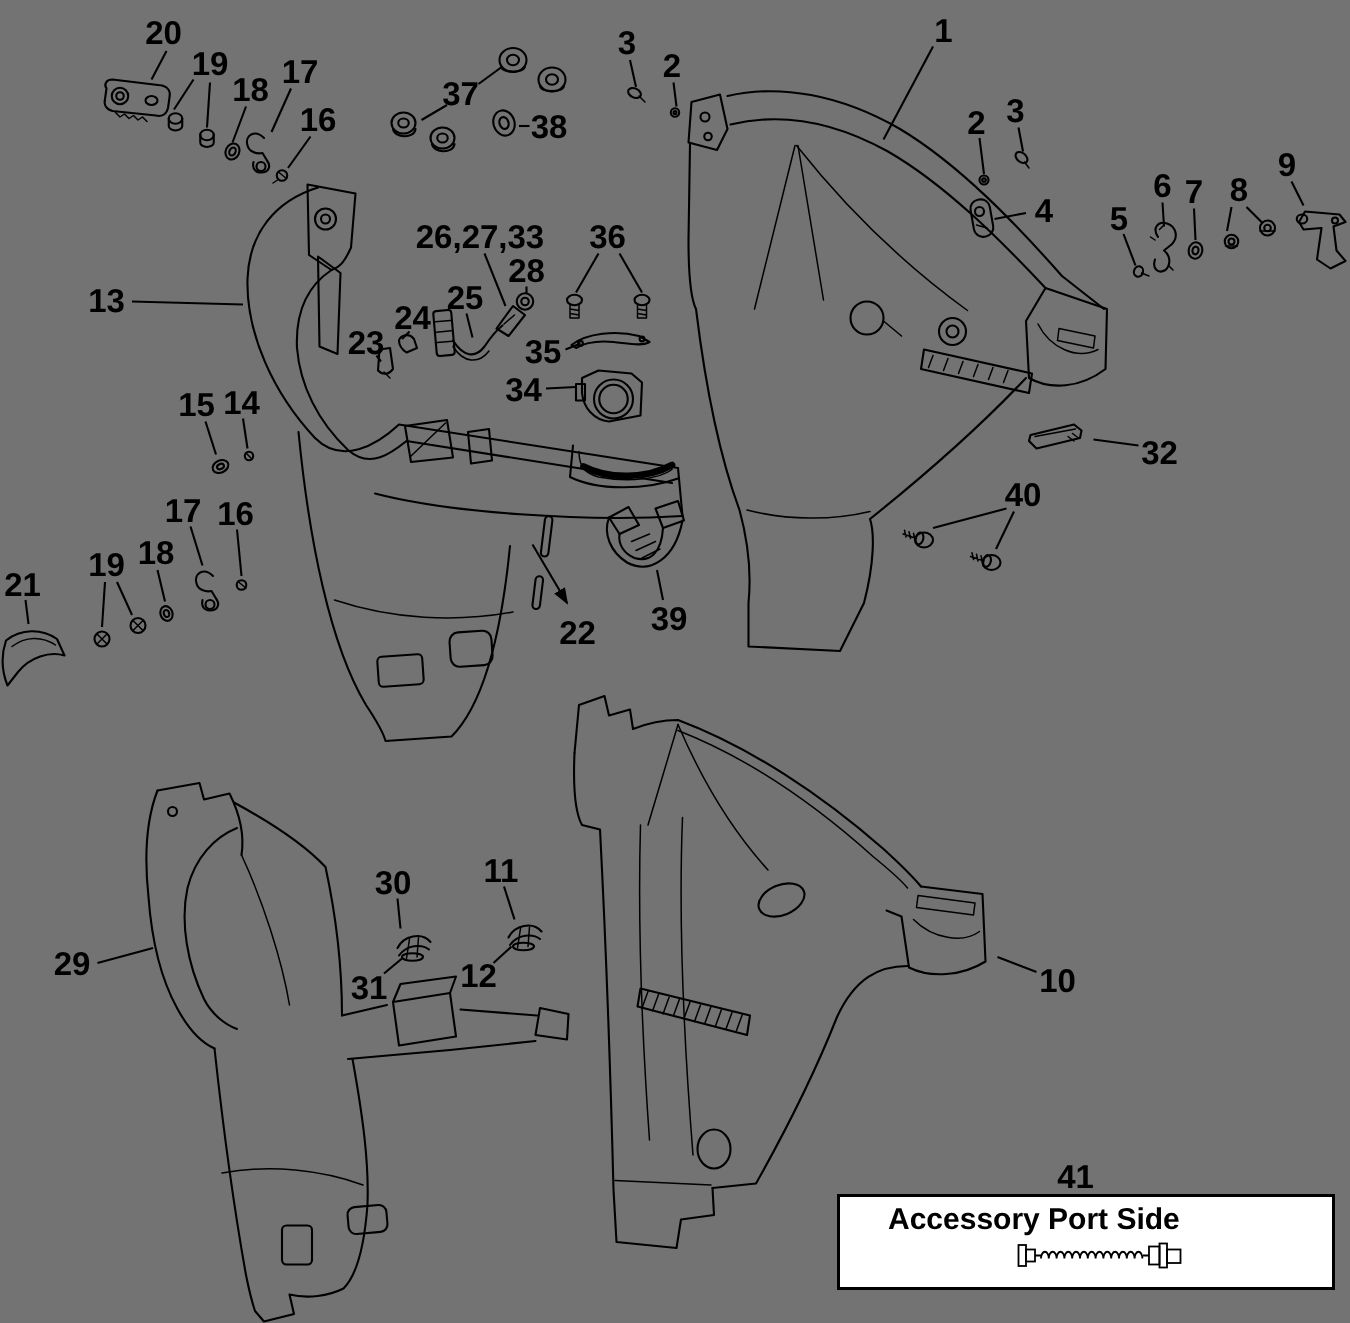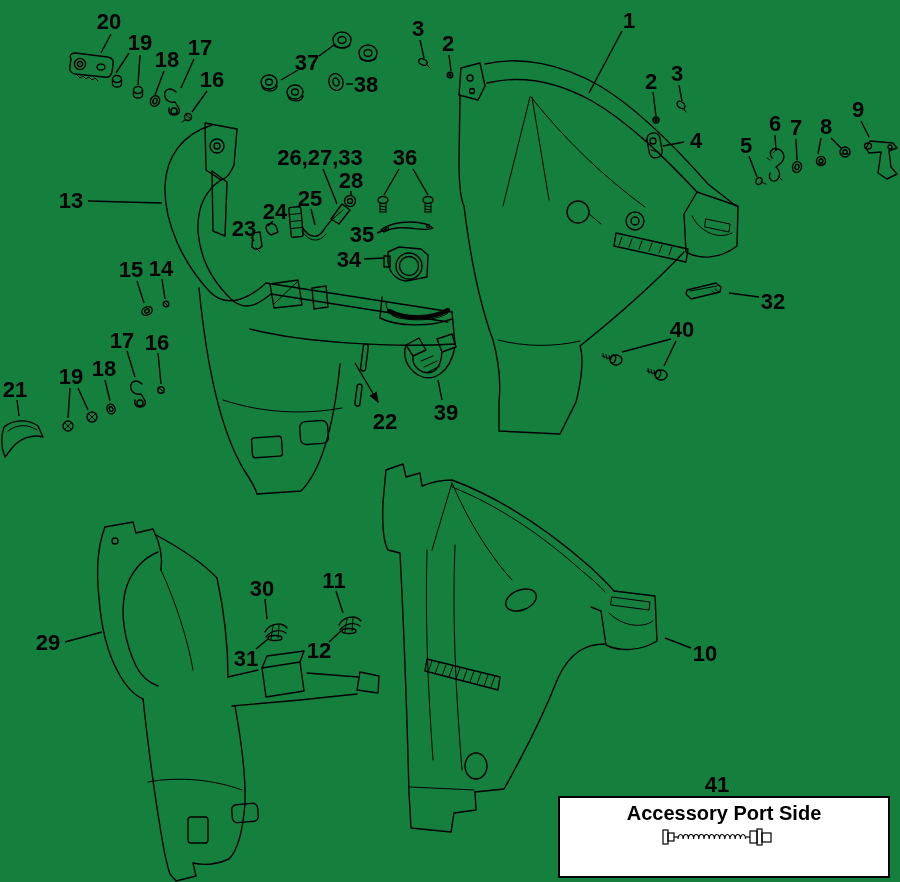--- a/index.html
+++ b/index.html
@@ -1,28 +1,28 @@
 <!DOCTYPE html>
 <html><head>
 <meta charset="utf-8">
 <style>
   html,body{margin:0;padding:0;background:#fff;}
-  .stage{position:relative;width:900px;height:882px;background:#15803d;overflow:hidden;
+  .stage{position:relative;width:900px;height:882px;background:#737373;overflow:hidden;
          font-family:"Liberation Sans",sans-serif;}
   .stage svg.diagram{position:absolute;left:0;top:0;}
   .art path,.art rect,.art circle,.art ellipse,.art line{
     fill:none;stroke:#000;stroke-width:1.4;stroke-linecap:round;stroke-linejoin:round;}
   .art .thick{stroke-width:4.5;}
   .art .thin{stroke-width:1;}
   .leader{stroke:#000;stroke-width:1.4;fill:none;}
   .callout{font-family:"Liberation Sans",sans-serif;font-weight:bold;font-size:22px;
            fill:#000;text-anchor:middle;}
-  .note-box{position:absolute;left:558px;top:796px;width:332px;height:82px;
+  .note-box{position:absolute;left:558px;top:796px;width:332px;height:64px;
             border:2.5px solid #000;background:#fff;box-sizing:border-box;
-            text-align:center;padding-top:3px;}
+            padding-top:3px;padding-left:32px;}
   .note-line{font-weight:bold;font-size:20px;line-height:25px;color:#000;white-space:nowrap;}
   .cable-svg{display:block;margin:1px auto 0;}
   .cable-svg path,.cable-svg rect,.cable-svg line{fill:none;stroke:#000;stroke-width:1.2;}
 </style>
 </head>
 <body>
 
 <div class="stage">
 
   <svg class="diagram" id="diagram-svg" width="900" height="882" viewBox="0 0 900 882">

